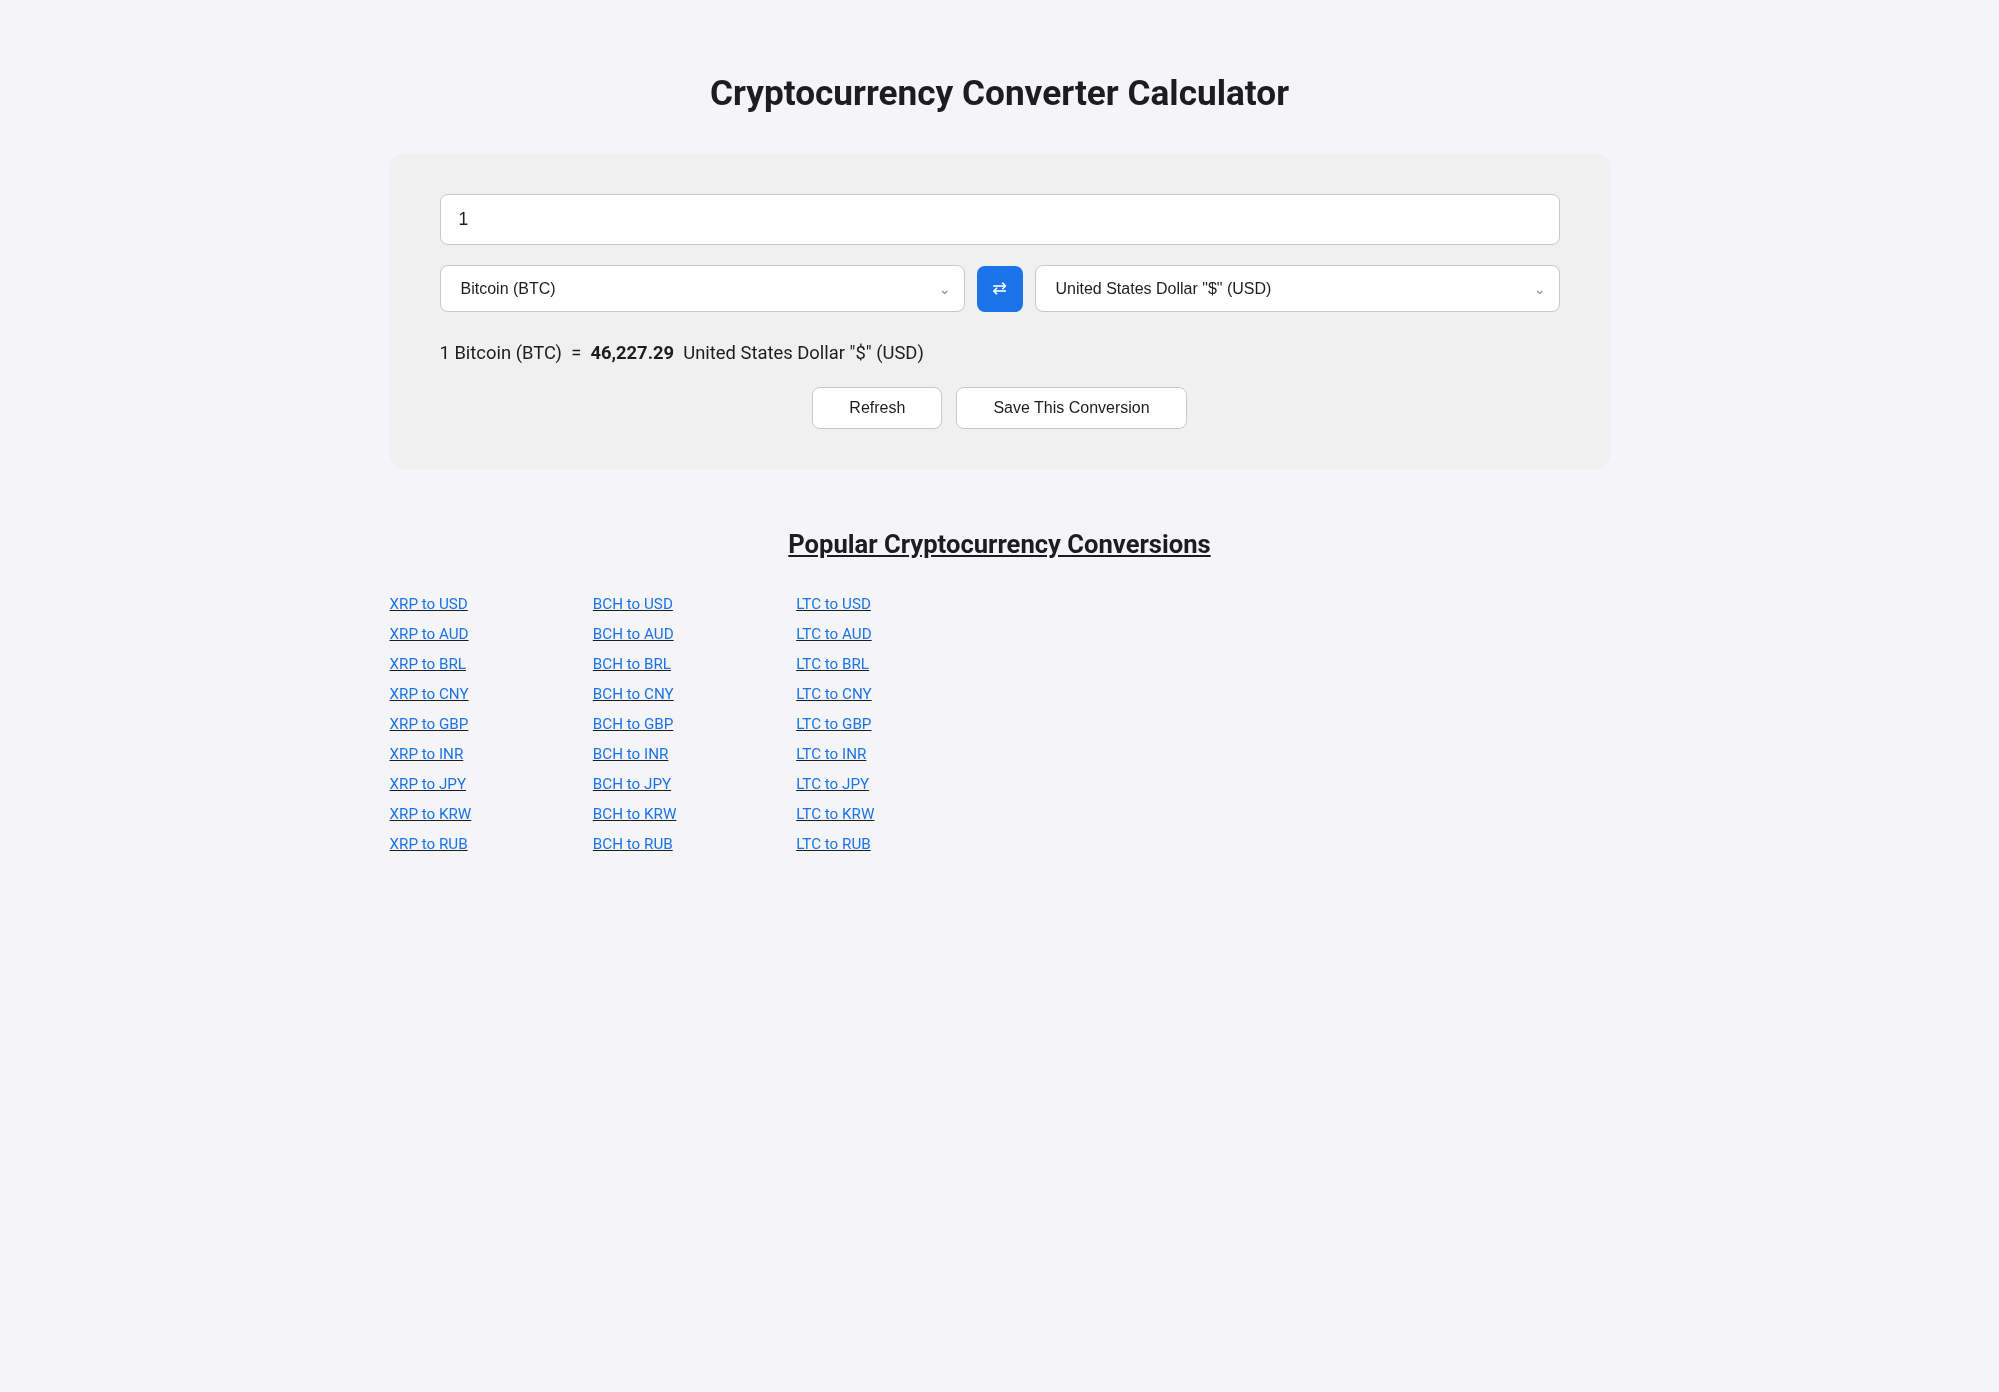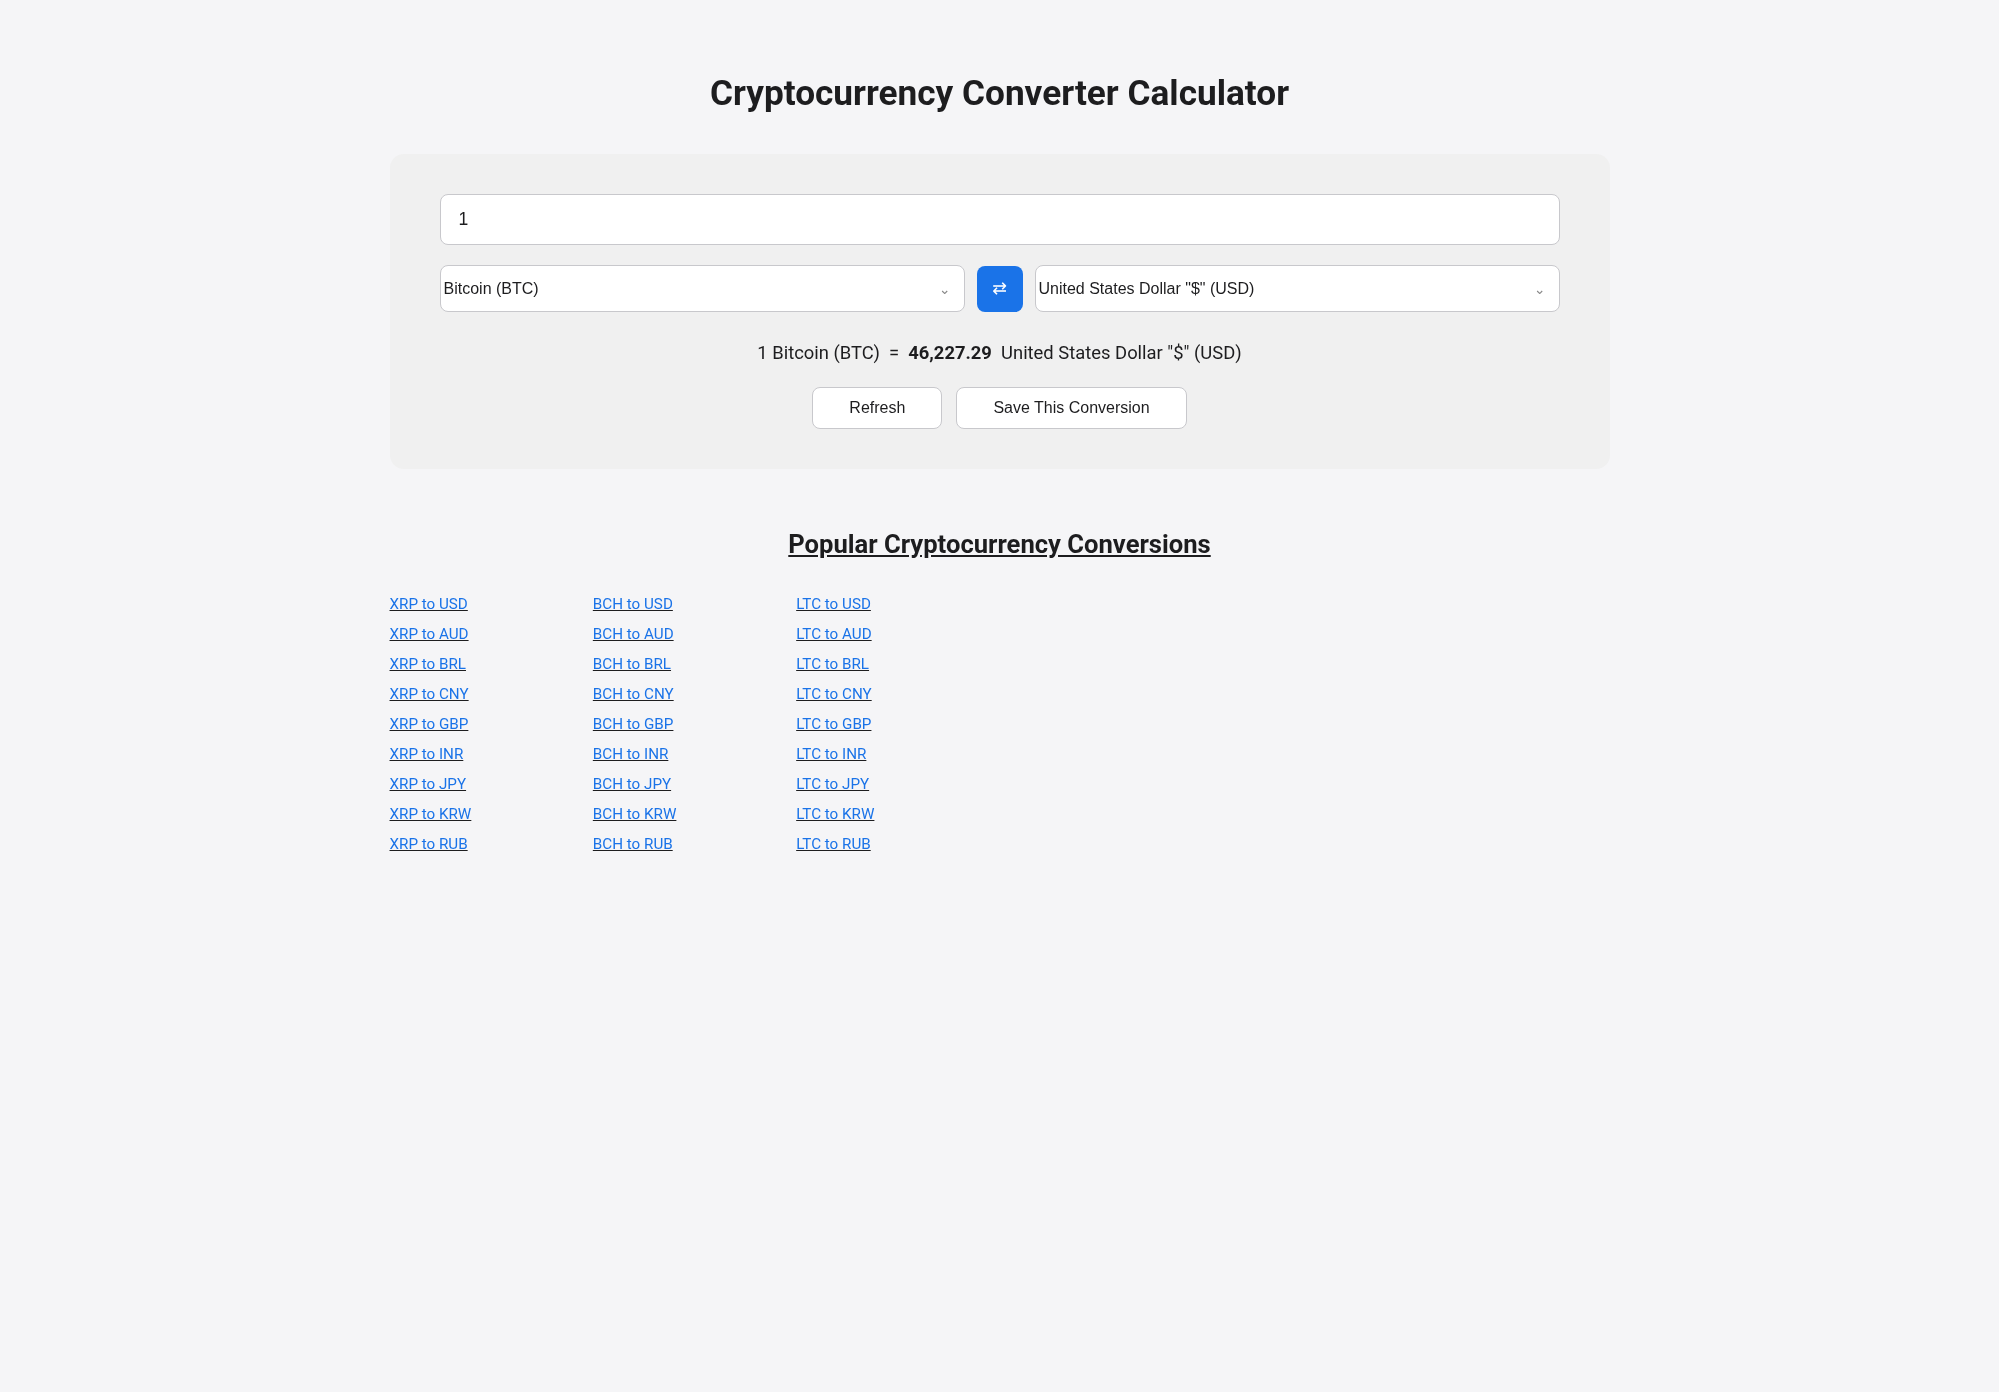--- a/index.html
+++ b/index.html
@@ -55,21 +55,21 @@
       margin-bottom: 30px;
     }
 
     .currency-select-wrapper {
       flex: 1;
       position: relative;
     }
 
     .currency-select {
       width: 100%;
-      padding: 14px 3px;
+      padding: 14px 20px;
       font-size: 1rem;
       border: 1.5px solid #c8c8cc;
       border-radius: 8px;
       background: #fff;
       color: #1d1d1f;
       appearance: none;
       -webkit-appearance: none;
       cursor: pointer;
       outline: none;
     }
@@ -93,21 +93,21 @@
       height: 46px;
       font-size: 1.1rem;
       cursor: pointer;
       display: flex;
       align-items: center;
       justify-content: center;
       flex-shrink: 0;
     }
 
     .result-row {
-      text-align: center;
+      text-align: left;
       font-size: 1.15rem;
       color: #1d1d1f;
       margin-bottom: 24px;
     }
 
     .result-value {
       font-weight: 700;
     }
 
     .action-buttons {

